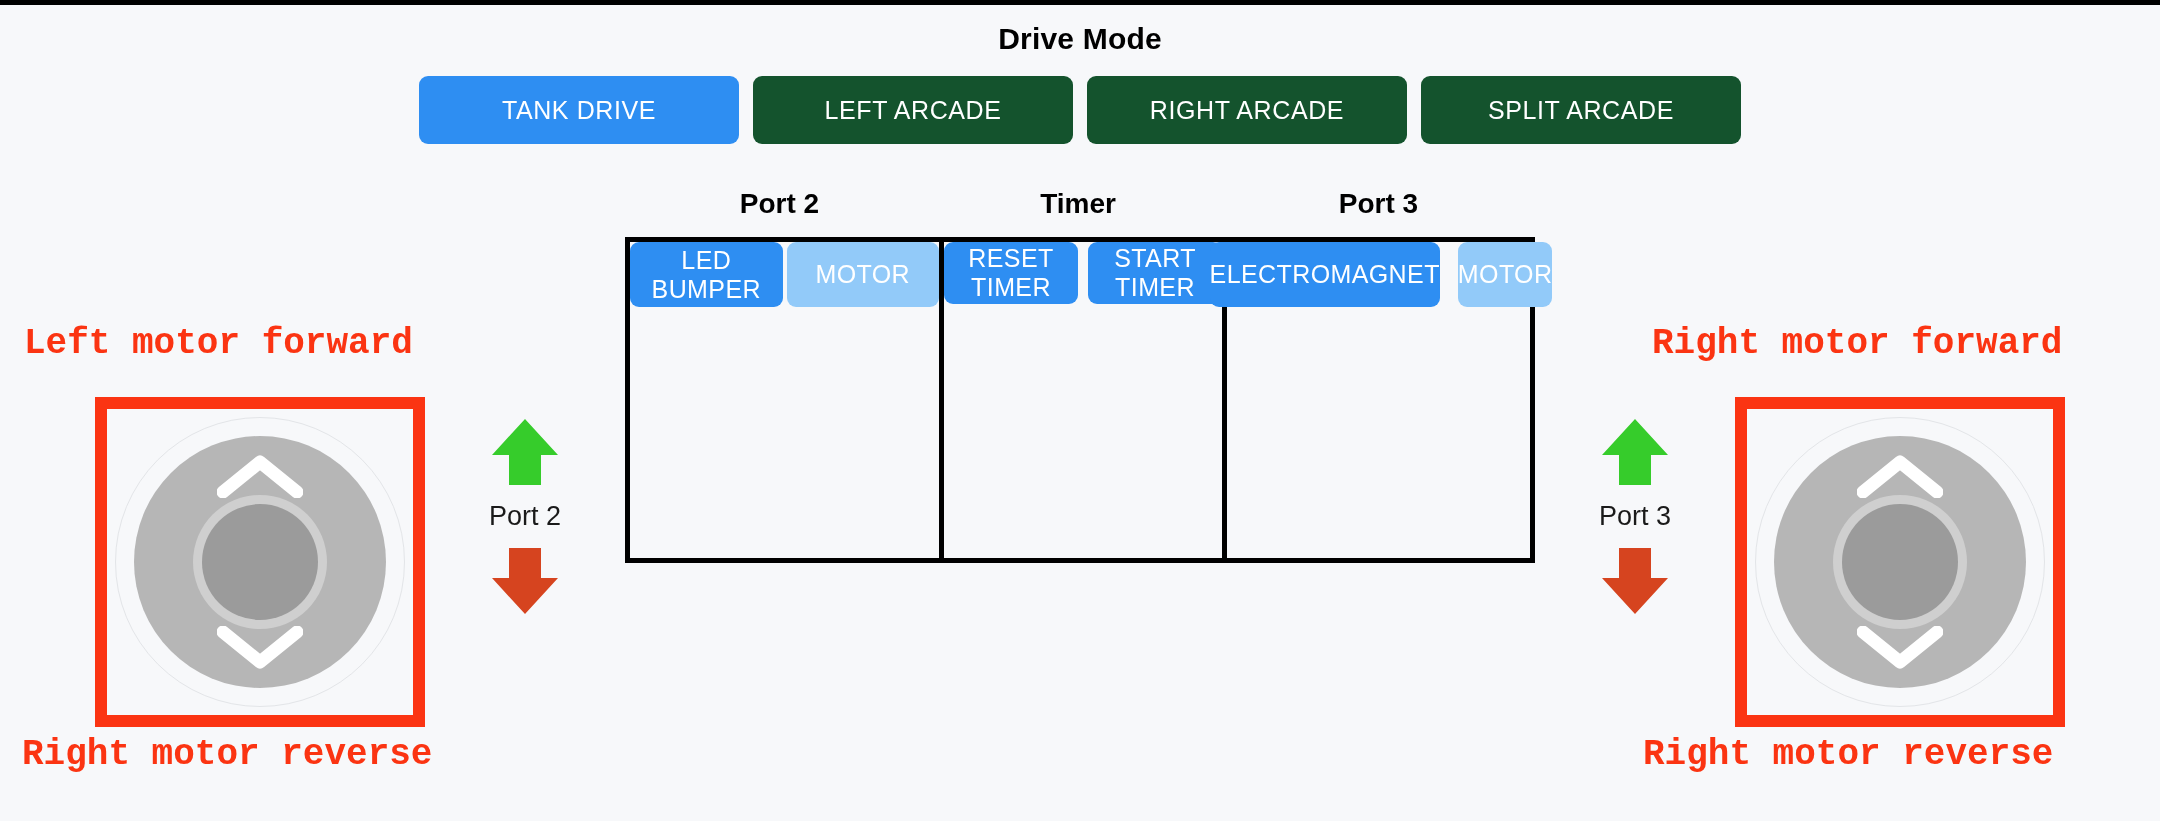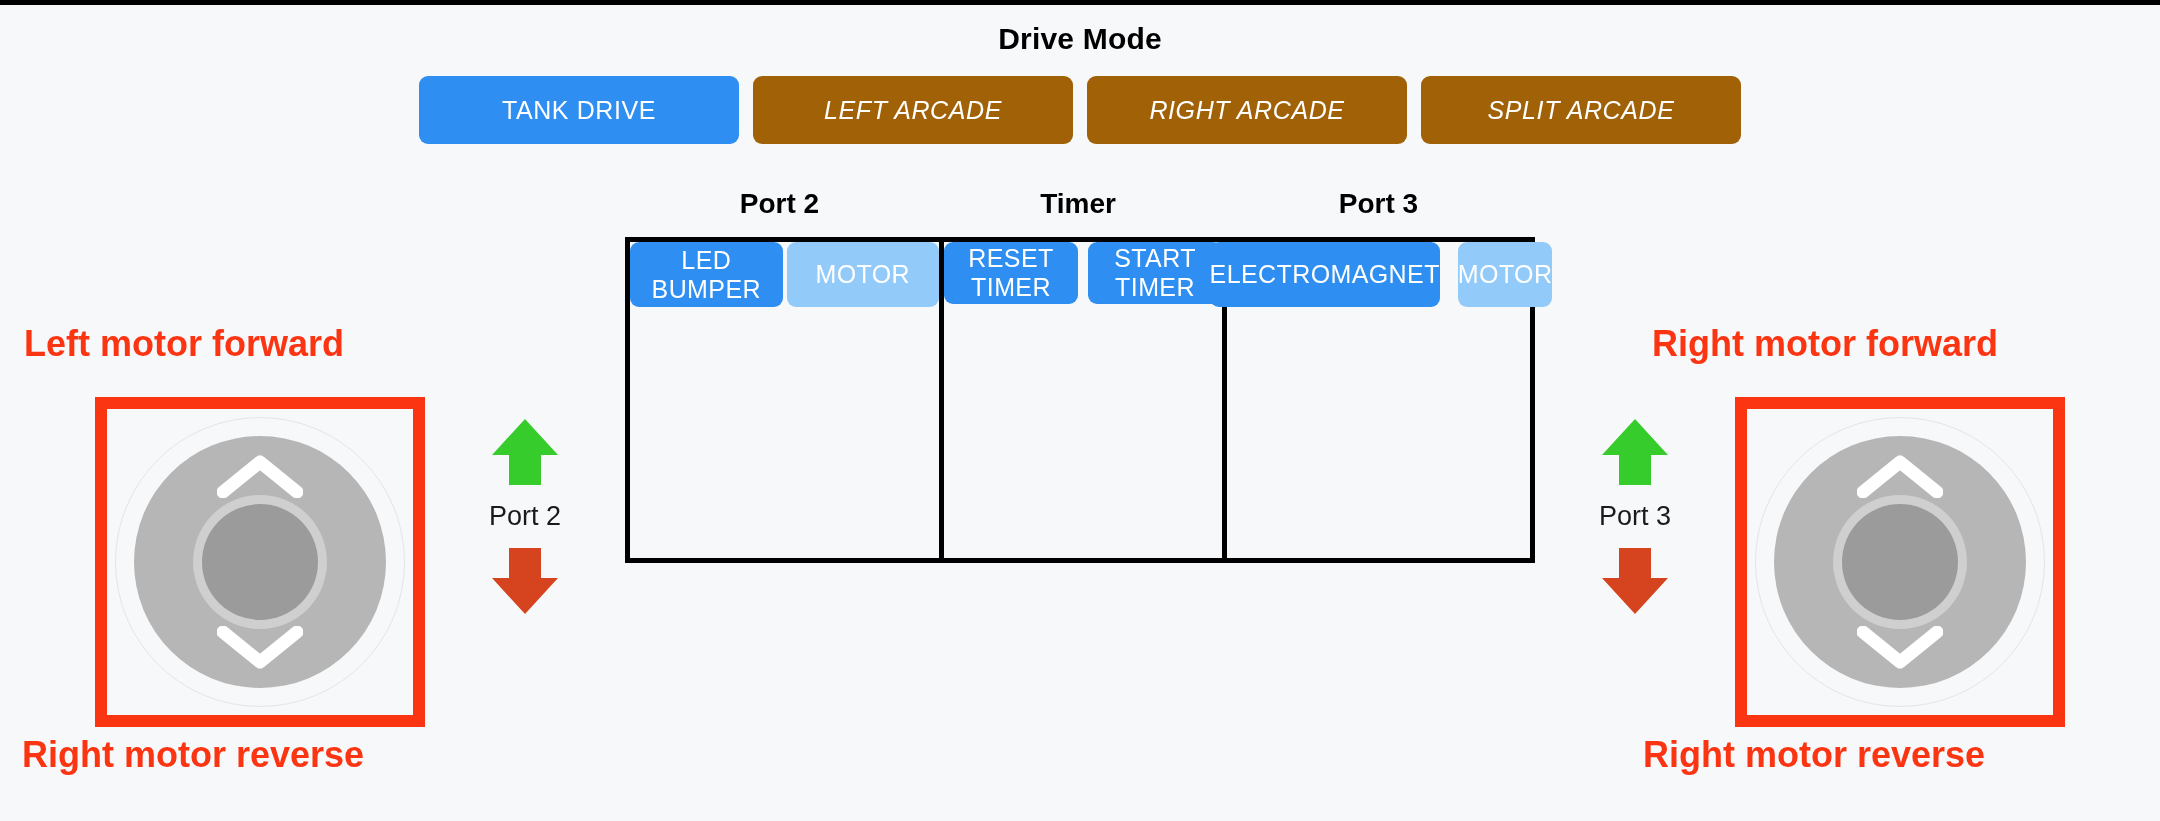--- a/index.html
+++ b/index.html
@@ -56,21 +56,21 @@
     align-items: center;
     justify-content: center;
     font-size: 25px;
     color: #ffffff;
     letter-spacing: 0.6px;
     cursor: pointer;
     font-family: "Liberation Sans", sans-serif;
     padding: 14px;
   }
   .mode-btn.active   { background: #2e8ef2; }
-  .mode-btn.inactive { background: #a16207; font-style: italic; }
+  .mode-btn.inactive { background: #14532d; }
 
   
   .panel-labels {
     position: absolute;
     top: 188px;
     left: 625px;
     width: 910px;
     height: 40px;
   }
   .panel-label {
@@ -165,20 +165,21 @@
   .joy-cluster { position: absolute; top: 0; }
   .joy-cluster.left  { left: 0px;    width: 600px; height: 821px; }
   .joy-cluster.right { left: 1560px; width: 600px; height: 821px; }
 
   .annot-text {
     position: absolute;
     font-size: 36px;
     font-weight: bold;
     color: #fb3412;
     white-space: nowrap;
+    font-family: Liberation Mono, monospace;
   }
   .annot-top-left     { left: 24px;  top: 323px; }
   .annot-bottom-left  { left: 22px;  top: 734px; }
   .annot-top-right    { left: 92px;  top: 323px; }
   .annot-bottom-right { left: 83px;  top: 734px; }
 
   .joy-box {
     position: absolute;
     width: 330px;
     height: 330px;

